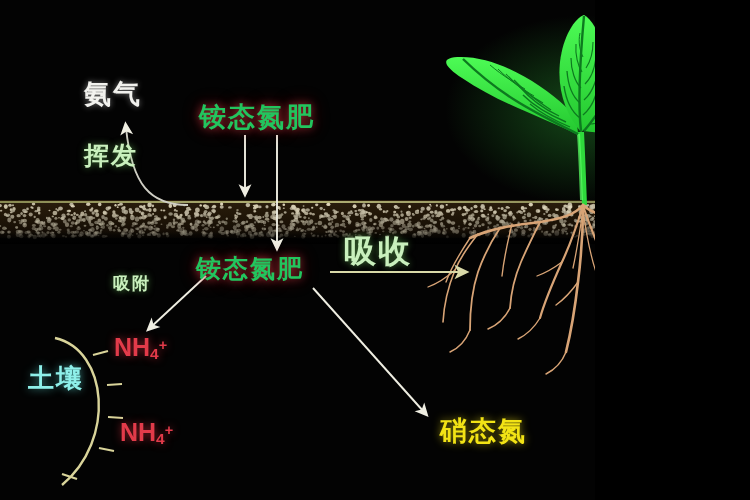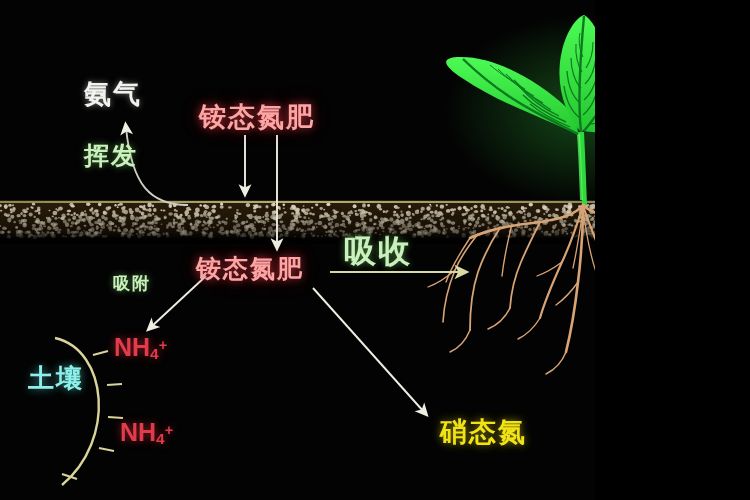--- a/index.html
+++ b/index.html
@@ -14,23 +14,23 @@
      background:linear-gradient(90deg,#8d8f55,#b9b87a 40%,#9a9a62 70%,#7d7d4e);opacity:.95;}
   .soil-fade{position:absolute;left:0;top:232px;width:750px;height:12px;
      background:linear-gradient(180deg,rgba(0,0,0,0) 0%,#000 100%);}
 
   
   .lbl{position:absolute;white-space:nowrap;font-weight:700;line-height:1;}
   .cn{font-family:"DejaVu Sans","Liberation Sans",sans-serif;}
 
   .lbl-white{color:#f2f2ee;text-shadow:0 0 6px rgba(255,255,255,.45);}
   .lbl-green{color:#c9f0bd;text-shadow:0 0 7px rgba(130,230,110,.55);}
-  .lbl-red{color:#fca5a5;text-shadow:0 0 9px rgba(240,70,80,.65),0 0 18px rgba(200,20,30,.4);}
+  .lbl-red{color:#22c55e;text-shadow:0 0 9px rgba(240,70,80,.65),0 0 18px rgba(200,20,30,.4);}
   .lbl-cyan{color:#8ef0ea;text-shadow:0 0 8px rgba(100,235,230,.6);}
-  .lbl-yellow{color:#f2e315;text-shadow:0 0 9px rgba(235,220,20,.6);}
+  .lbl-yellow{color:#f2e315;text-shadow:0 0 9px rgba(235,220,20,.6);font-family:Liberation Serif, serif;}
   .lbl-nh4{color:#e23b4a;text-shadow:0 0 9px rgba(230,50,65,.6);
      font-family:Liberation Sans, sans-serif;font-weight:700;}
   .nh4 sub{font-size:.62em;vertical-align:-.22em;}
   .nh4 sup{font-size:.58em;vertical-align:.42em;}
 
   svg.overlay{position:absolute;left:0;top:0;width:750px;height:500px;pointer-events:none;}
 </style>
 </head>
 <body>
 

